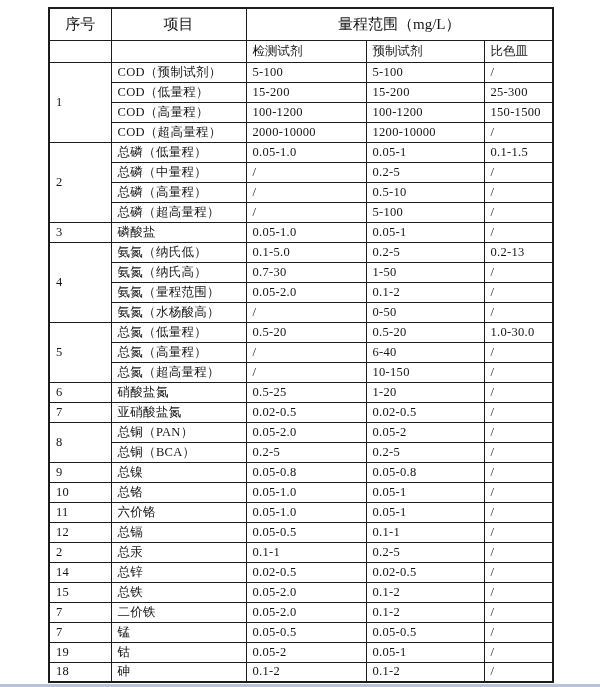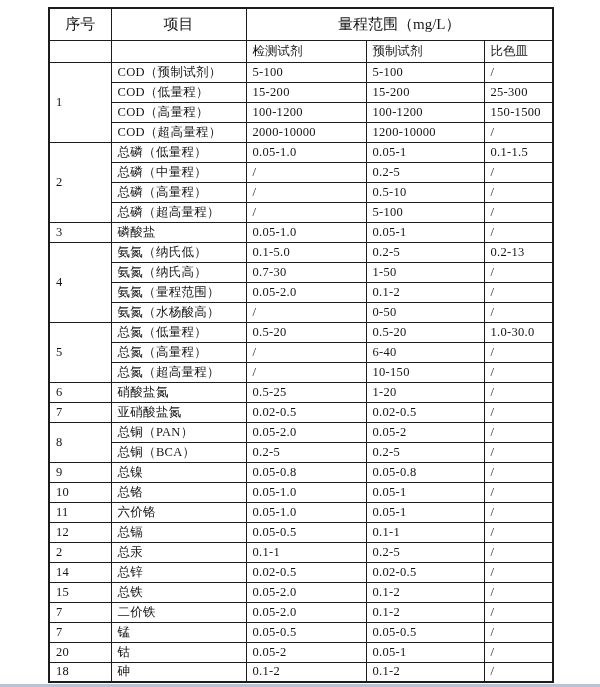--- a/index.html
+++ b/index.html
@@ -241,21 +241,21 @@
           <td class="cell">/</td>
         </tr>
         <tr>
           <td rowspan="1" class="cell num-cell">7</td>
           <td class="cell">锰</td>
           <td class="cell">0.05-0.5</td>
           <td class="cell">0.05-0.5</td>
           <td class="cell">/</td>
         </tr>
         <tr>
-          <td rowspan="1" class="cell num-cell">20</td>
+          <td rowspan="1" class="cell num-cell">19</td>
           <td class="cell">钴</td>
           <td class="cell">0.05-2</td>
           <td class="cell">0.05-1</td>
           <td class="cell">/</td>
         </tr>
         <tr>
           <td rowspan="1" class="cell num-cell">18</td>
           <td class="cell">砷</td>
           <td class="cell">0.1-2</td>
           <td class="cell">0.1-2</td>

